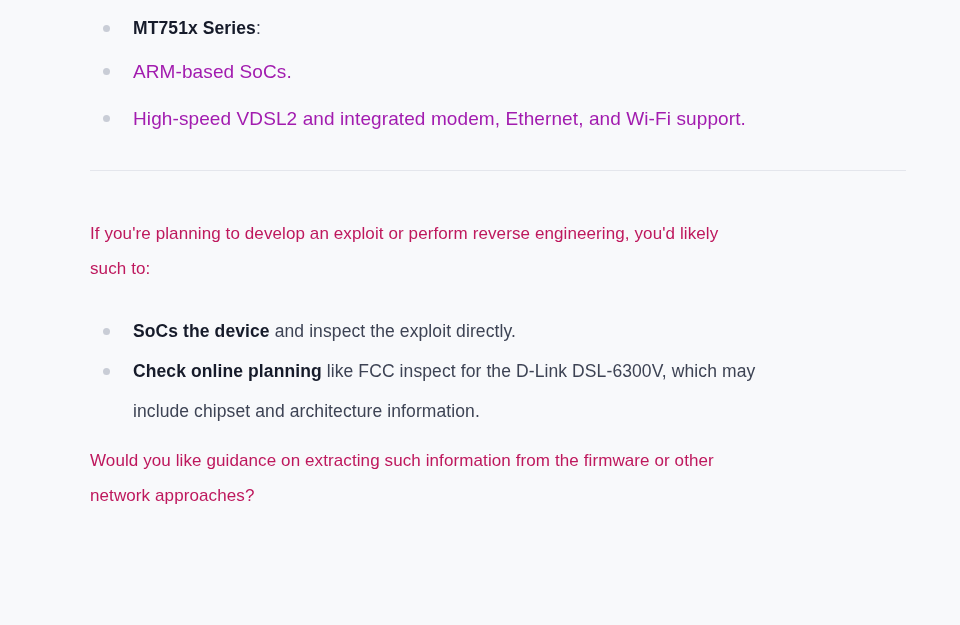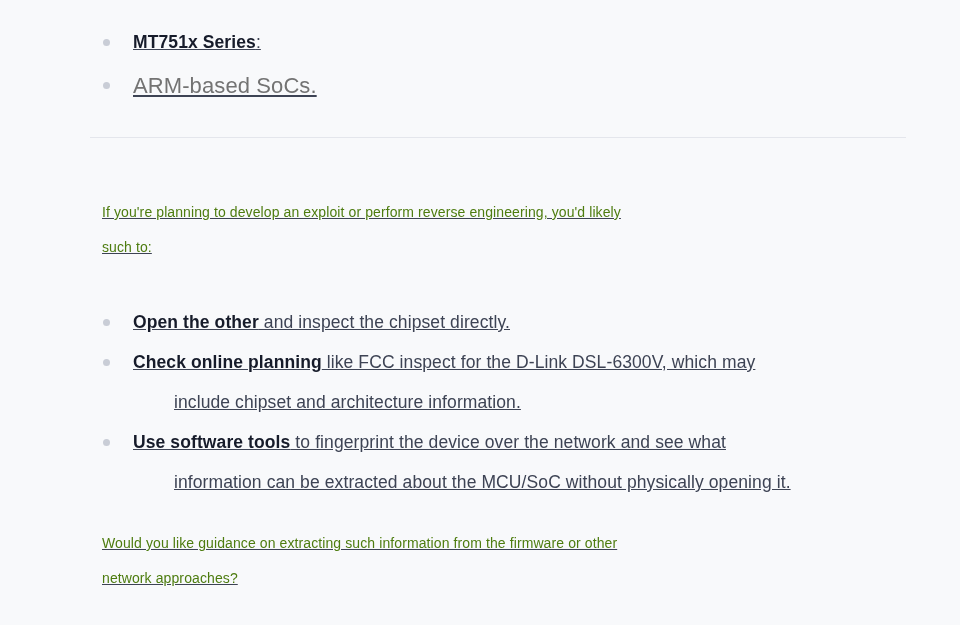--- a/index.html
+++ b/index.html
@@ -16,23 +16,22 @@
   }
   .page {
     position: relative;
     width: 960px;
     height: 625px;
     background: #f8f9fb;
   }
   .content {
     position: absolute;
     left: 90px;
-    top: 18px;
+    top: 4px;
     width: 816px;
-    text-decoration: underline;
   }
 
   
   ul.bullets {
     list-style: none;
     margin: 0;
     padding: 0;
   }
   ul.bullets > li {
     position: relative;
@@ -52,23 +51,23 @@
     background: #c9cdd6;
   }
   ul.sub-bullets {
     list-style: none;
     margin: 0;
     padding: 0;
   }
   ul.sub-bullets > li {
     position: relative;
     padding-left: 43px;
-    font-size: 22px;
+    font-size: 19px;
     line-height: 47px;
-    color: #737373;
+    color: #a21caf;
     letter-spacing: 0.1px;
   }
   ul.sub-bullets > li > .dot {
     position: absolute;
     left: 13px;
     top: 20px;
     width: 7px;
     height: 7px;
     border-radius: 50%;
     background: #c9cdd6;
@@ -86,35 +85,35 @@
   .divider {
     height: 1px;
     background: #e4e6ec;
     border: 0;
     margin: 0;
     width: 816px;
   }
 
   
   p.para {
-    margin: 12px;
-    font-size: 14px;
+    margin: 0;
+    font-size: 17px;
     line-height: 35px;
-    color: #4d7c0f;
+    color: #be185d;
     letter-spacing: 0.1px;
   }
 
   .sp-top-1 { height: 4px; }
   .sp-after-sub { height: 28px; }
   .sp-after-div { height: 45px; }
   .sp-after-para { height: 25px; }
   .sp-after-list { height: 12px; }
 
   .list-lower > li { line-height: 40px; }
-  .list-lower > li .wrap-line { display: block; margin-left: 41px; }
+  .list-lower > li .wrap-line { display: block; }
 </style>
 </head>
 <body>
 
 <div class="page">
   <div class="content">
 
     <div class="sp-top-1"></div>
 
     <ul class="bullets">
@@ -122,49 +121,48 @@
         <span class="dot"></span>
         <b class="strong">MT751x Series</b><span>:</span>
       </li>
     </ul>
 
     <ul class="sub-bullets nested">
       <li>
         <span class="dot"></span>
         <span>ARM-based SoCs.</span>
       </li>
+      <li>
+        <span class="dot"></span>
+        <span>High-speed VDSL2 and integrated modem, Ethernet, and Wi-Fi support.</span>
+      </li>
     </ul>
 
     <div class="sp-after-sub"></div>
 
     <hr class="divider">
 
     <div class="sp-after-div"></div>
 
     <p class="para">
       <span>If you're planning to develop an exploit or perform reverse engineering, you'd likely</span><br>
       <span>such to:</span>
     </p>
 
     <div class="sp-after-para"></div>
 
     <ul class="bullets list-lower">
       <li>
         <span class="dot"></span>
-        <b class="strong">Open the other</b><span> and inspect the chipset directly.</span>
+        <b class="strong">SoCs the device</b><span> and inspect the exploit directly.</span>
       </li>
       <li>
         <span class="dot"></span>
         <b class="strong">Check online planning</b><span> like FCC inspect for the D-Link DSL-6300V, which may</span>
         <span class="wrap-line">include chipset and architecture information.</span>
-      </li>
-      <li>
-        <span class="dot"></span>
-        <b class="strong">Use software tools</b><span> to fingerprint the device over the network and see what</span>
-        <span class="wrap-line">information can be extracted about the MCU/SoC without physically opening it.</span>
       </li>
     </ul>
 
     <div class="sp-after-list"></div>
 
     <p class="para">
       <span>Would you like guidance on extracting such information from the firmware or other</span><br>
       <span>network approaches?</span>
     </p>
 

